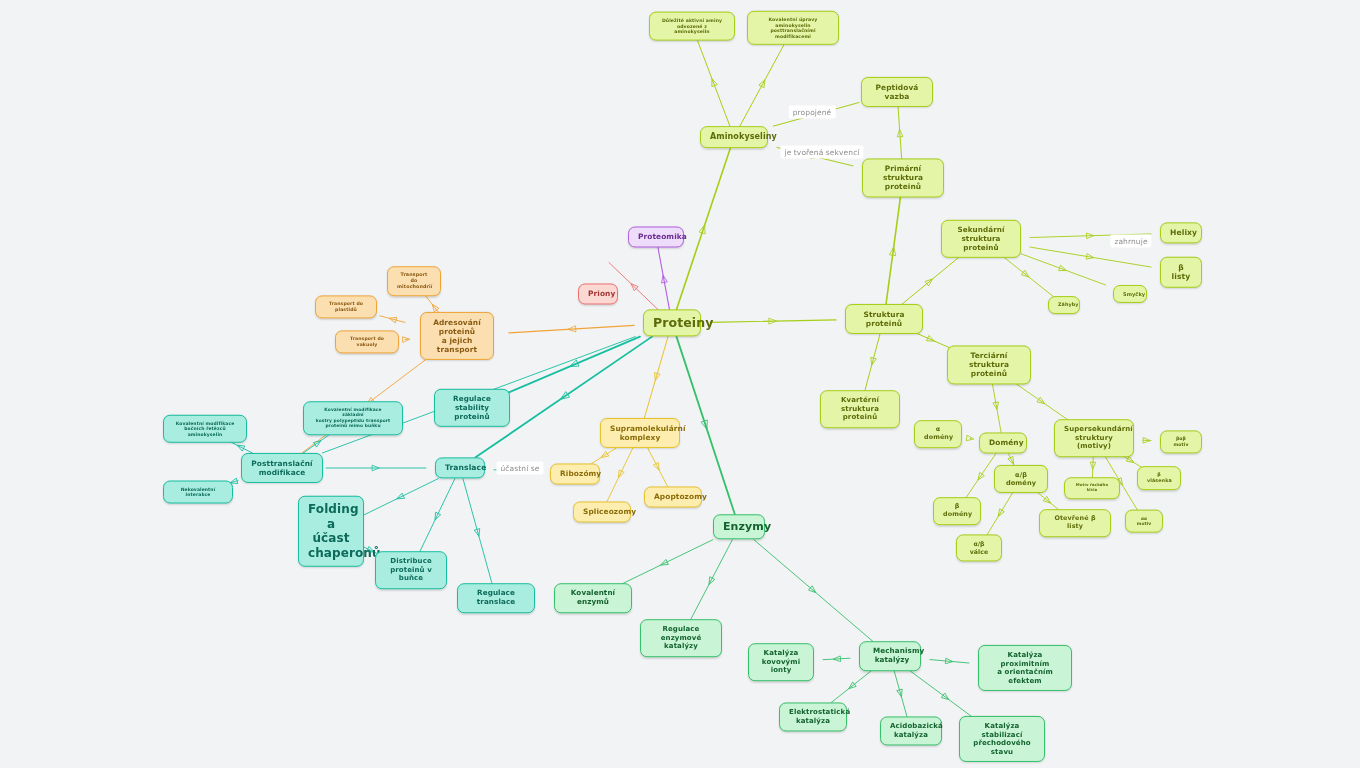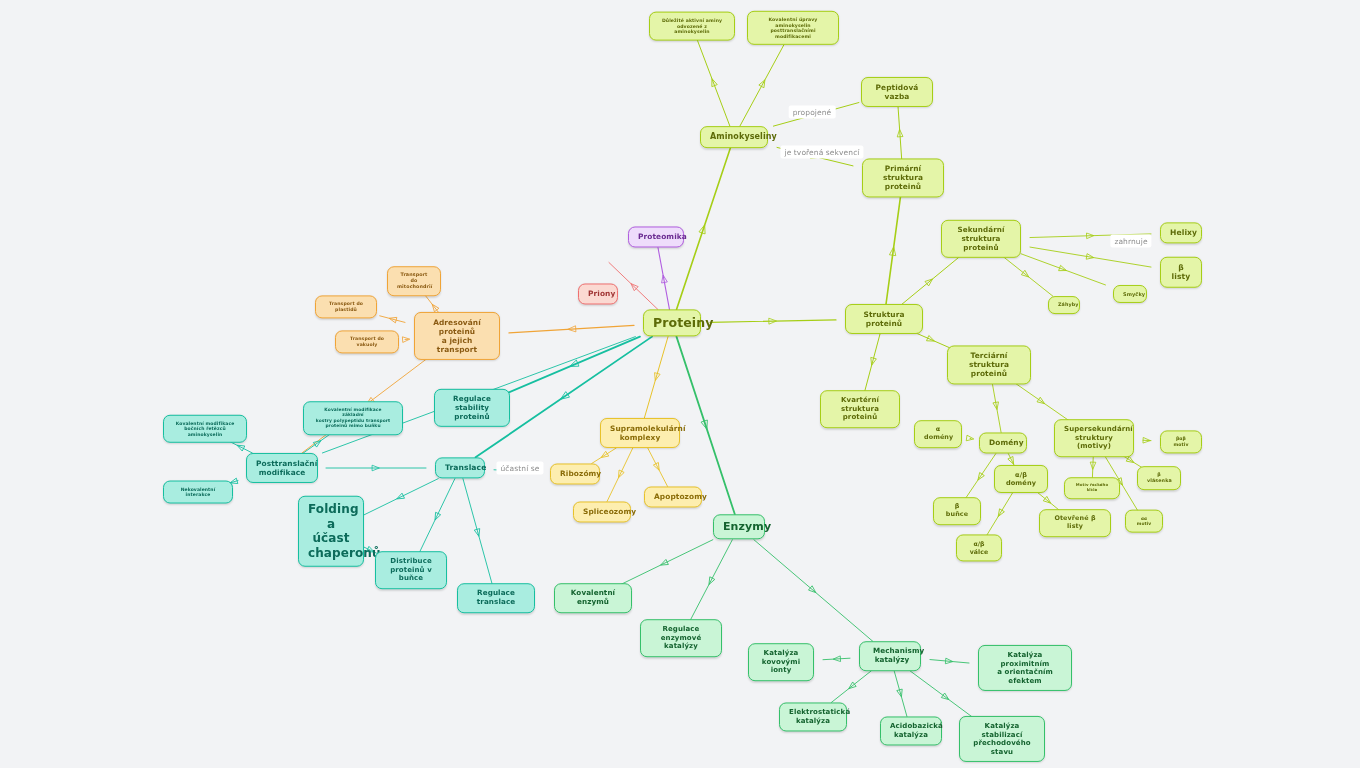--- a/index.html
+++ b/index.html
@@ -301,39 +301,39 @@
       <div class="node" style="left: 1181px; top: 233px; width: 42px; font-size: 7.6px; background: rgb(228, 245, 168); color: rgb(93, 107, 8); border: 0.7px solid rgb(166, 206, 22);">Helixy</div>
       <div class="node" style="left: 1181px; top: 272px; width: 42px; font-size: 7.6px; background: rgb(228, 245, 168); color: rgb(93, 107, 8); border: 0.7px solid rgb(166, 206, 22);">β listy</div>
       <div class="node" style="left: 1130px; top: 294px; width: 34px; font-size: 5px; background: rgb(228, 245, 168); color: rgb(93, 107, 8); border: 0.7px solid rgb(166, 206, 22);">Smyčky</div>
       <div class="node" style="left: 1064px; top: 305px; width: 32px; font-size: 4.8px; background: rgb(228, 245, 168); color: rgb(93, 107, 8); border: 0.7px solid rgb(166, 206, 22);">Záhyby</div>
       <div class="node" style="left: 989px; top: 365px; width: 84px; font-size: 7.4px; background: rgb(228, 245, 168); color: rgb(93, 107, 8); border: 0.7px solid rgb(166, 206, 22);">Terciární struktura
 proteinů</div>
       <div class="node" style="left: 860px; top: 409px; width: 80px; font-size: 7px; background: rgb(228, 245, 168); color: rgb(93, 107, 8); border: 0.7px solid rgb(166, 206, 22);">Kvartérní
 struktura proteinů</div>
       <div class="node" style="left: 1003px; top: 443px; width: 48px; font-size: 7.4px; background: rgb(228, 245, 168); color: rgb(93, 107, 8); border: 0.7px solid rgb(166, 206, 22);">Domény</div>
       <div class="node" style="left: 938px; top: 434px; width: 48px; font-size: 6.4px; background: rgb(228, 245, 168); color: rgb(93, 107, 8); border: 0.7px solid rgb(166, 206, 22);">α domény</div>
-      <div class="node" style="left: 957px; top: 511px; width: 48px; font-size: 6.4px; background: rgb(228, 245, 168); color: rgb(93, 107, 8); border: 0.7px solid rgb(166, 206, 22);">β buňce</div>
+      <div class="node" style="left: 957px; top: 511px; width: 48px; font-size: 6.4px; background: rgb(228, 245, 168); color: rgb(93, 107, 8); border: 0.7px solid rgb(166, 206, 22);">β domény</div>
       <div class="node" style="left: 1021px; top: 479px; width: 54px; font-size: 6.6px; background: rgb(228, 245, 168); color: rgb(93, 107, 8); border: 0.7px solid rgb(166, 206, 22);">α/β domény</div>
       <div class="node" style="left: 979px; top: 548px; width: 46px; font-size: 6.2px; background: rgb(228, 245, 168); color: rgb(93, 107, 8); border: 0.7px solid rgb(166, 206, 22);">α/β válce</div>
       <div class="node" style="left: 1075px; top: 523px; width: 72px; font-size: 6.4px; background: rgb(228, 245, 168); color: rgb(93, 107, 8); border: 0.7px solid rgb(166, 206, 22);">Otevřené β listy</div>
       <div class="node" style="left: 1094px; top: 438px; width: 80px; font-size: 7px; background: rgb(228, 245, 168); color: rgb(93, 107, 8); border: 0.7px solid rgb(166, 206, 22);">Supersekundární
 struktury (motivy)</div>
       <div class="node" style="left: 1092px; top: 488px; width: 56px; font-size: 3.9px; background: rgb(228, 245, 168); color: rgb(93, 107, 8); border: 0.7px solid rgb(166, 206, 22);">Motiv řeckého klíče</div>
       <div class="node" style="left: 1181px; top: 442px; width: 42px; font-size: 4.6px; background: rgb(228, 245, 168); color: rgb(93, 107, 8); border: 0.7px solid rgb(166, 206, 22);">βαβ motiv</div>
       <div class="node" style="left: 1159px; top: 478px; width: 44px; font-size: 4.8px; background: rgb(228, 245, 168); color: rgb(93, 107, 8); border: 0.7px solid rgb(166, 206, 22);">β vlásenka</div>
       <div class="node" style="left: 1144px; top: 521px; width: 38px; font-size: 4.4px; background: rgb(228, 245, 168); color: rgb(93, 107, 8); border: 0.7px solid rgb(166, 206, 22);">αα motiv</div>
       <div class="node" style="left: 598px; top: 252px; width: 40px; font-size: 7.4px; background: rgb(251, 217, 210); color: rgb(160, 53, 53); border: 0.7px solid rgb(239, 111, 111); margin-top: 42px;">Priony</div>
       <div class="node" style="left: 656px; top: 237px; width: 56px; font-size: 7.4px; background: rgb(238, 220, 251); color: rgb(107, 43, 146); border: 0.7px solid rgb(177, 94, 224);">Proteomika</div>
-      <div class="node" style="left: 457px; top: 336px; width: 86px; font-size: 7.4px; background: rgb(251, 223, 176); color: rgb(138, 90, 18); border: 0.7px solid rgb(240, 164, 55);">Adresování proteinů
+      <div class="node" style="left: 457px; top: 336px; width: 74px; font-size: 7.4px; background: rgb(251, 223, 176); color: rgb(138, 90, 18); border: 0.7px solid rgb(240, 164, 55);">Adresování proteinů
 a jejich transport</div>
       <div class="node" style="left: 414px; top: 281px; width: 54px; font-size: 4.8px; background: rgb(251, 223, 176); color: rgb(138, 90, 18); border: 0.7px solid rgb(240, 164, 55);">Transport do
 mitochondrií</div>
       <div class="node" style="left: 346px; top: 307px; width: 62px; font-size: 4.6px; background: rgb(251, 223, 176); color: rgb(138, 90, 18); border: 0.7px solid rgb(240, 164, 55);">Transport do plastidů</div>
       <div class="node" style="left: 367px; top: 342px; width: 64px; font-size: 4.6px; background: rgb(251, 223, 176); color: rgb(138, 90, 18); border: 0.7px solid rgb(240, 164, 55);">Transport do vakuoly</div>
-      <div class="node" style="left: 282px; top: 468px; width: 72px; font-size: 7.4px; background: rgb(169, 237, 224); color: rgb(12, 107, 90); border: 0.7px solid rgb(22, 191, 160);">Posttranslační
+      <div class="node" style="left: 282px; top: 468px; width: 82px; font-size: 7.4px; background: rgb(169, 237, 224); color: rgb(12, 107, 90); border: 0.7px solid rgb(22, 191, 160);">Posttranslační
 modifikace</div>
       <div class="node" style="left: 205px; top: 429px; width: 84px; font-size: 4.5px; background: rgb(169, 237, 224); color: rgb(12, 107, 90); border: 0.7px solid rgb(22, 191, 160);">Kovalentní modifikace
 bočních řetězců aminokyselin</div>
       <div class="node" style="left: 353px; top: 418px; width: 100px; font-size: 4.4px; background: rgb(169, 237, 224); color: rgb(12, 107, 90); border: 0.7px solid rgb(22, 191, 160);">Kovalentní modifikace základní
 kostry polypeptidu   transport
 proteinů mimo buňku</div>
       <div class="node" style="left: 198px; top: 492px; width: 70px; font-size: 4.5px; background: rgb(169, 237, 224); color: rgb(12, 107, 90); border: 0.7px solid rgb(22, 191, 160);">Nekovalentní interakce</div>
       <div class="node" style="left: 472px; top: 408px; width: 76px; font-size: 7.2px; background: rgb(169, 237, 224); color: rgb(12, 107, 90); border: 0.7px solid rgb(22, 191, 160);">Regulace
 stability proteinů</div>
       <div class="node" style="left: 460px; top: 468px; width: 50px; font-size: 7.6px; background: rgb(169, 237, 224); color: rgb(12, 107, 90); border: 0.7px solid rgb(22, 191, 160);">Translace</div>

